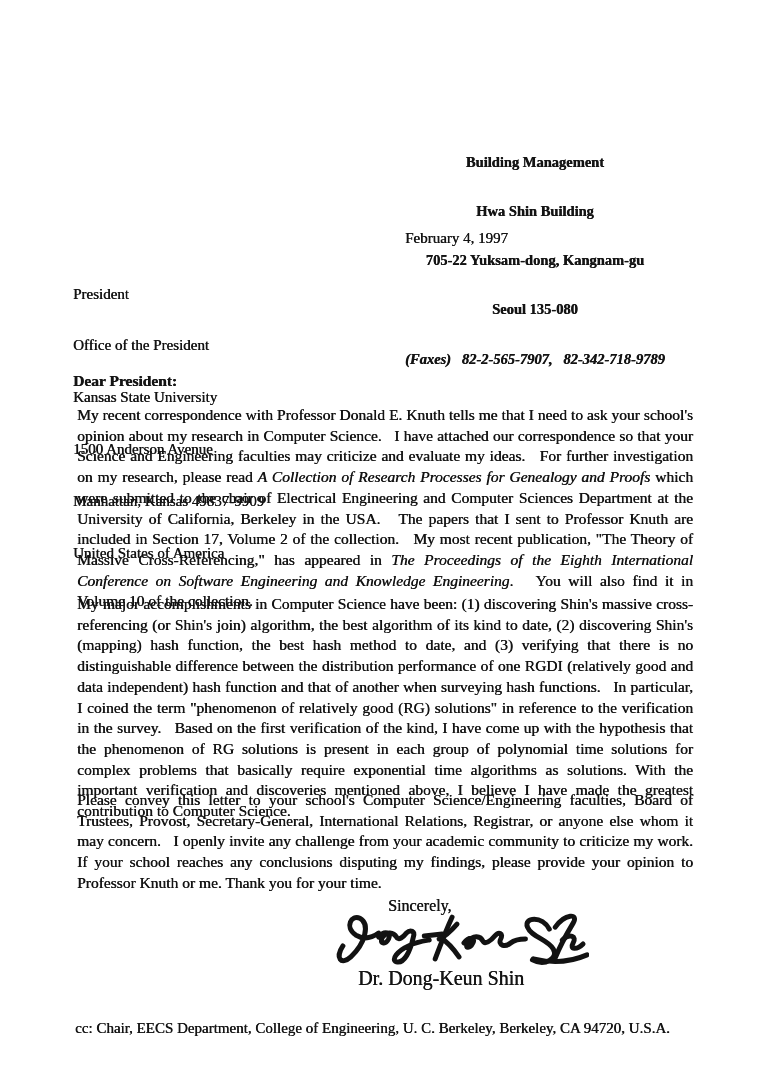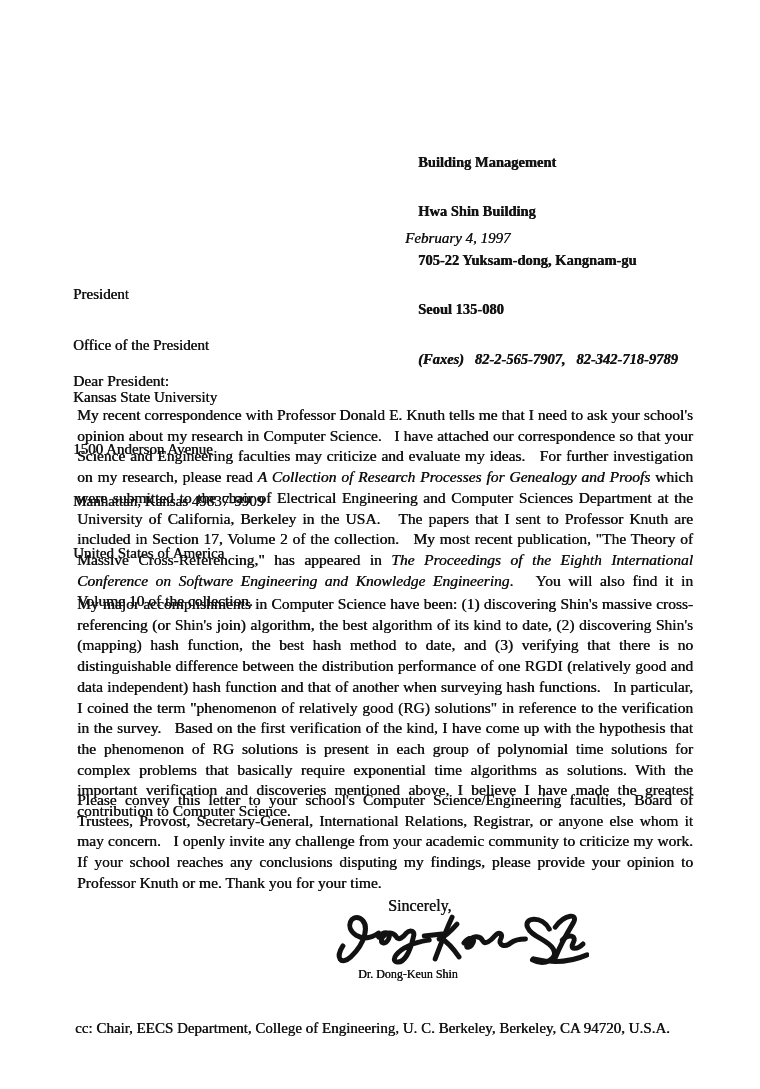--- a/index.html
+++ b/index.html
@@ -8,45 +8,46 @@
     width:760px;height:1089px;
     background:#ffffff;
     font-family:"Liberation Serif", serif;
     color:#141414;
     overflow:hidden;
     margin:0 auto;
   }
   .abs{position:absolute;}
   .scanink{text-shadow:0.4px 0 0 currentColor;}
   .sender{
-    left:418px;top:121px;
+    left:405px;top:121px;
     font-size:14.5px;font-weight:bold;line-height:16.4px;
     white-space:pre;
+    text-align:center;
   }
   .faxline{font-style:italic;}
-  .date{left:405px;top:230px;font-size:15px;white-space:pre;font-style:italic;}
+  .date{left:405px;top:230px;font-size:15px;white-space:pre;}
   .recipient{
     left:73px;top:251px;
     font-size:15px;line-height:17.3px;white-space:pre;
   }
-  .salutation{left:73px;top:372px;font-size:15.5px;white-space:pre;}
+  .salutation{left:73px;top:372px;font-size:15.5px;white-space:pre;font-weight:bold;}
   .para{
     left:73px;width:616px;
     font-size:15.5px;line-height:20.7px;
     text-align:justify;
     white-space:pre-wrap;
     margin:4px;
   }
   .p1{top:401px;}
   .p2{top:590px;}
   .p3{top:786px;}
   .italic{font-style:italic;}
   .closing{left:388px;top:897px;font-size:16px;white-space:pre;}
   .signature{left:331px;top:909px;width:258px;height:64px;}
-  .signedname{left:358px;top:967px;font-size:12px;white-space:pre;text-align:right;}
+  .signedname{left:358px;top:967px;font-size:20px;white-space:pre;text-align:right;}
   .ccline{left:75px;top:992px;font-size:15px;white-space:pre;margin-top:28px;}
 </style>
 </head>
 <body>
 
 <div class="page">
 
   <div class="abs sender scanink">
     <div>Building Management</div>
     <div>Hwa Shin Building</div>

